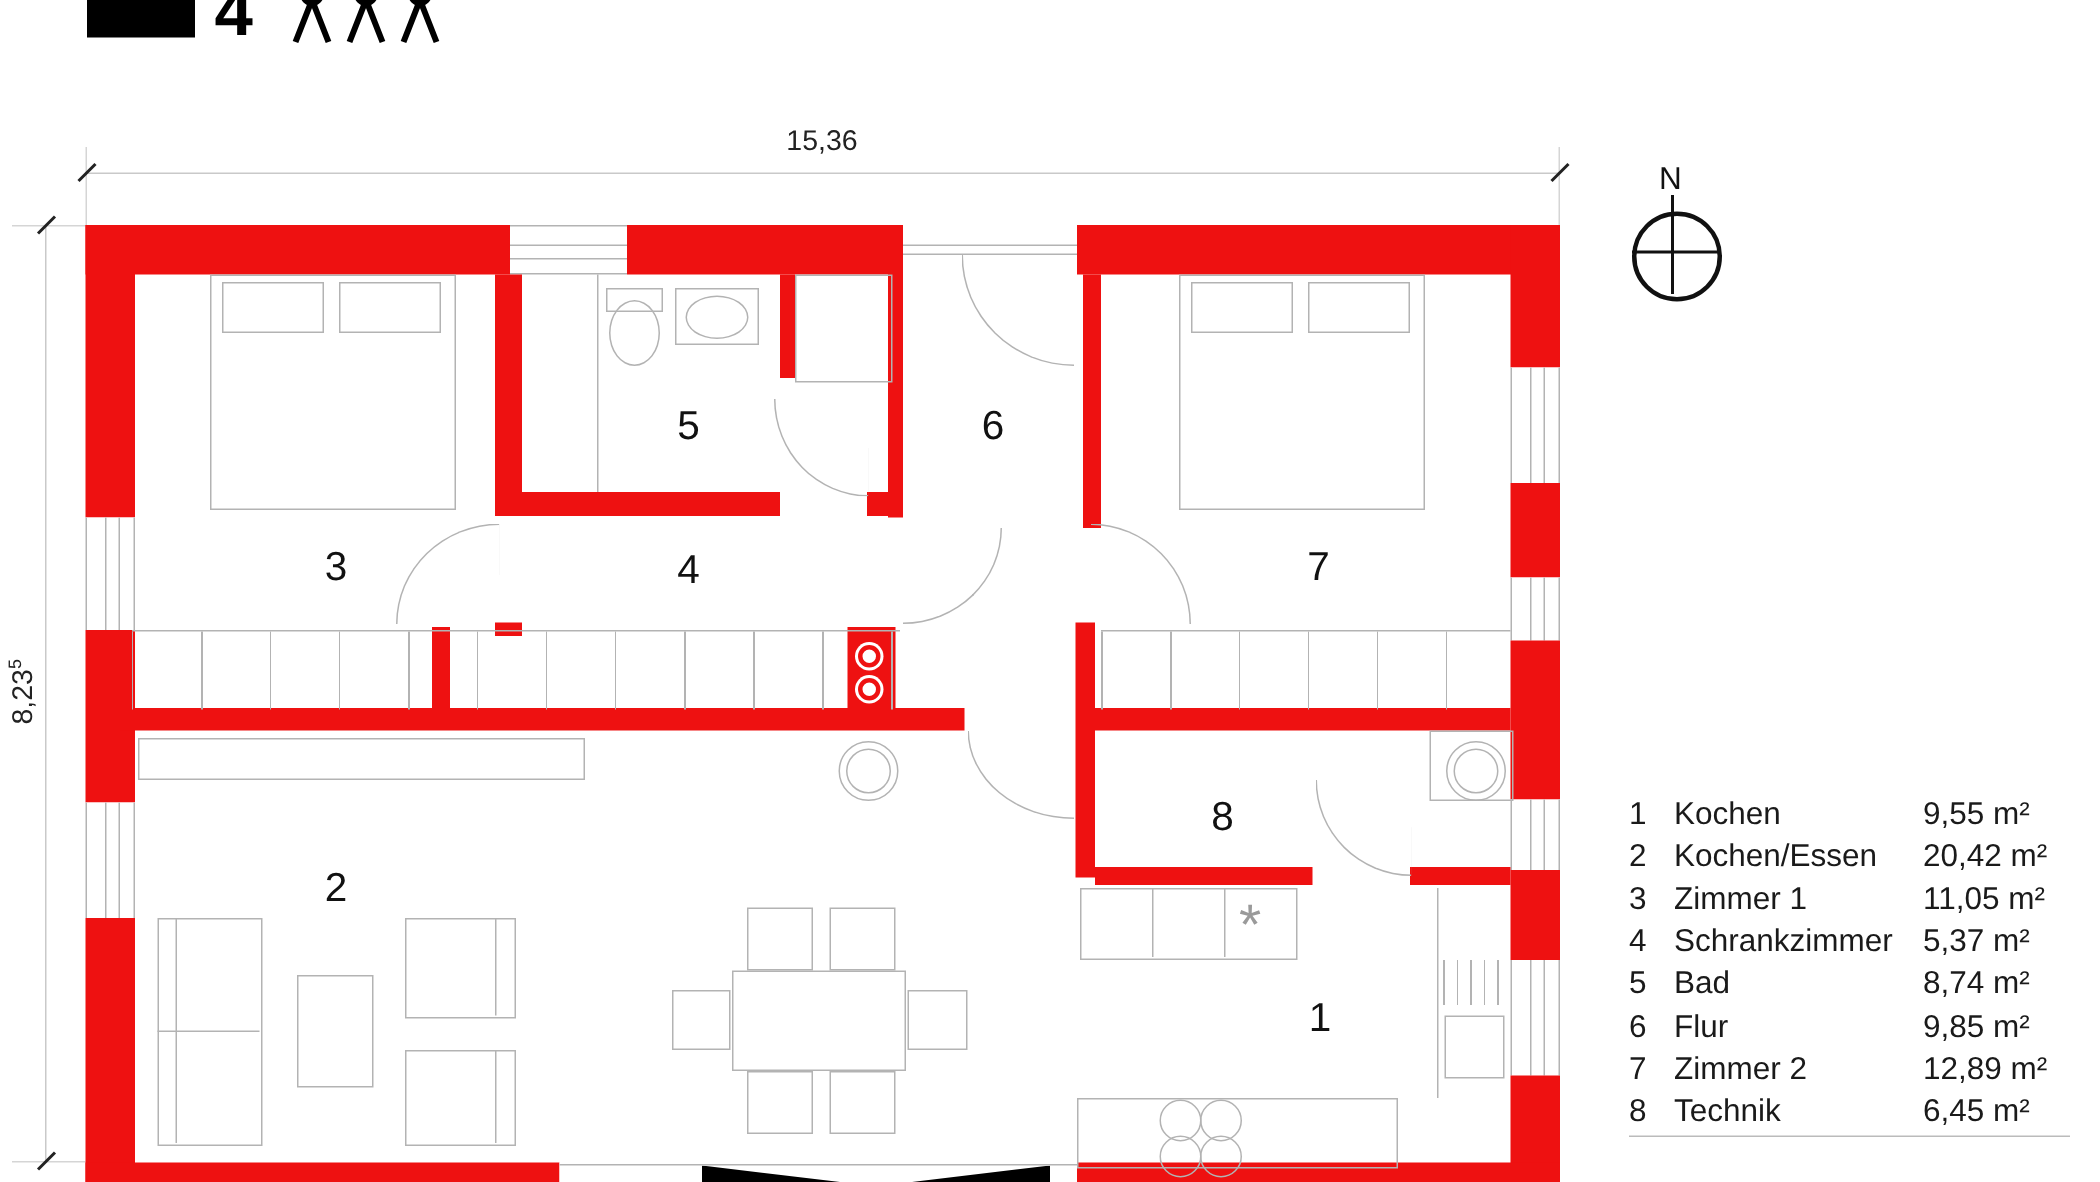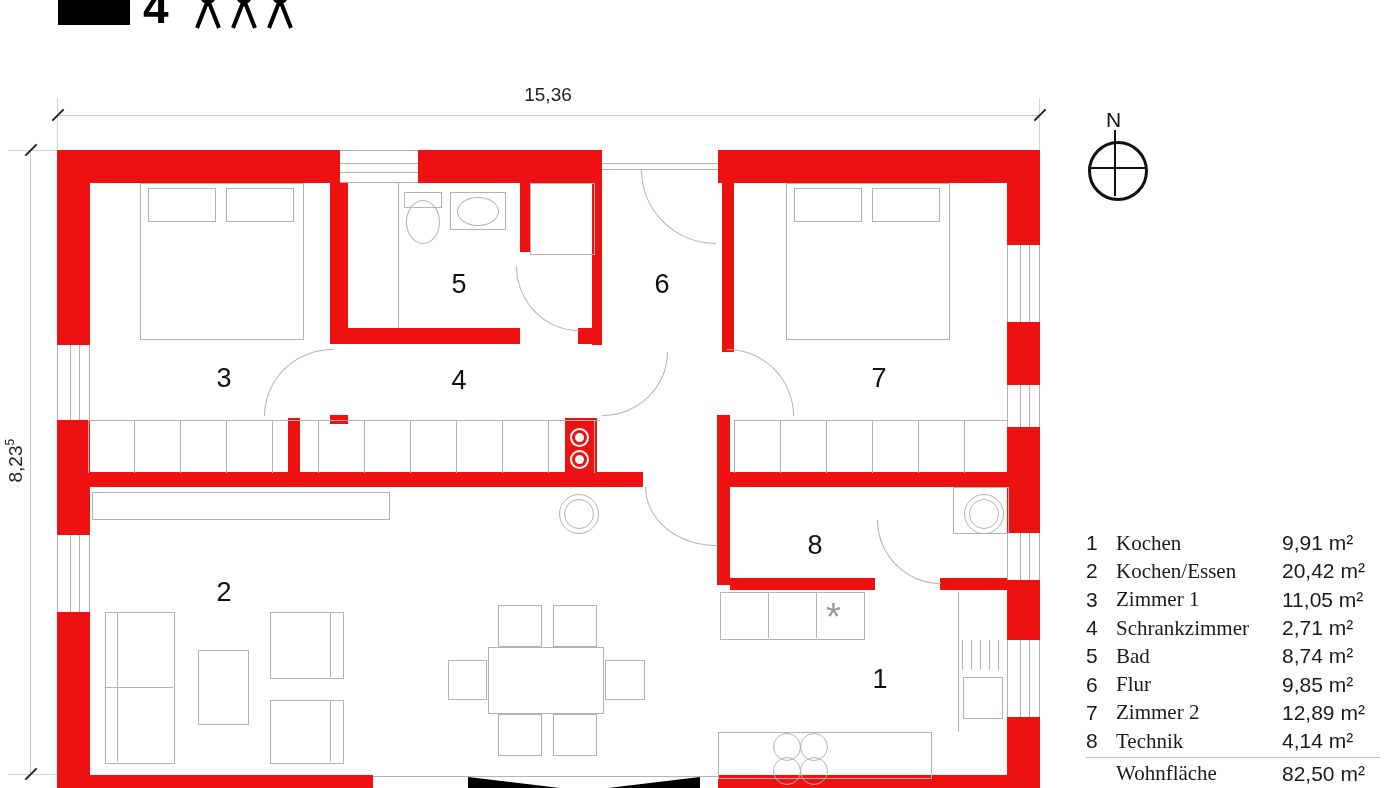--- a/index.html
+++ b/index.html
@@ -31,21 +31,21 @@
   .room-label{position:absolute;transform:translate(-50%,-50%);font-size:27px;color:#111;}
   .band{position:absolute;border-top:1px solid var(--line);
         background:repeating-linear-gradient(90deg,var(--line) 0 1px,transparent 1px 46px);}
   .dimtext{position:absolute;font-size:19px;color:#222;text-align:center;}
   .tick{position:absolute;width:16px;height:2px;background:#222;transform:rotate(-45deg);}
   .donut{position:absolute;background:#fff;border-radius:50%;display:flex;align-items:center;justify-content:center;}
   .donut > i{display:block;width:9px;height:9px;border:3px solid var(--wall);border-radius:50%;background:#fff;}
   .legend{position:absolute;left:1086px;top:529px;width:294px;font-size:21px;color:var(--txt);}
   .lrow{display:flex;height:28.3px;align-items:center;}
   .ln{width:30px;}
-  .lname{width:166px;font-family:Liberation Serif, serif;}
+  .lname{width:166px;}
   .lval{flex:1;}
   .lsum-divider{border-top:1px solid #bbb;margin:2px 0 1px 0;}
   .wedge{position:absolute;background:#000;}
   sup{font-size:12px;}
 </style>
 </head>
 <body>
 
 <div id="stage">
 
@@ -210,62 +210,57 @@
   <div class="room-label" style="left:459px;top:380px;">4</div>
   <div class="room-label" style="left:459px;top:284px;">5</div>
   <div class="room-label" style="left:662px;top:284px;">6</div>
   <div class="room-label" style="left:879px;top:378px;">7</div>
   <div class="room-label" style="left:815px;top:545px;">8</div>
 
   <div class="legend">
     <div class="lrow">
       <span class="ln">1</span>
       <span class="lname">Kochen</span>
-      <span class="lval">9,91 m²</span>
+      <span class="lval">9,55 m²</span>
     </div>
     <div class="lrow">
       <span class="ln">2</span>
       <span class="lname">Kochen/Essen</span>
       <span class="lval">20,42 m²</span>
     </div>
     <div class="lrow">
       <span class="ln">3</span>
       <span class="lname">Zimmer 1</span>
       <span class="lval">11,05 m²</span>
     </div>
     <div class="lrow">
       <span class="ln">4</span>
       <span class="lname">Schrankzimmer</span>
-      <span class="lval">2,71 m²</span>
+      <span class="lval">5,37 m²</span>
     </div>
     <div class="lrow">
       <span class="ln">5</span>
       <span class="lname">Bad</span>
       <span class="lval">8,74 m²</span>
     </div>
     <div class="lrow">
       <span class="ln">6</span>
       <span class="lname">Flur</span>
       <span class="lval">9,85 m²</span>
     </div>
     <div class="lrow">
       <span class="ln">7</span>
       <span class="lname">Zimmer 2</span>
       <span class="lval">12,89 m²</span>
     </div>
     <div class="lrow">
       <span class="ln">8</span>
       <span class="lname">Technik</span>
-      <span class="lval">4,14 m²</span>
+      <span class="lval">6,45 m²</span>
     </div>
     <div class="lsum-divider"></div>
     <div class="lrow">
       <span class="ln"></span>
-      <span class="lname">Wohnfläche</span>
-      <span class="lval">82,50 m²</span>
-    </div>
-    <div class="lrow">
-      <span class="ln"></span>
 
     </div>
   </div>
 
 </div>
 
 </body></html>

